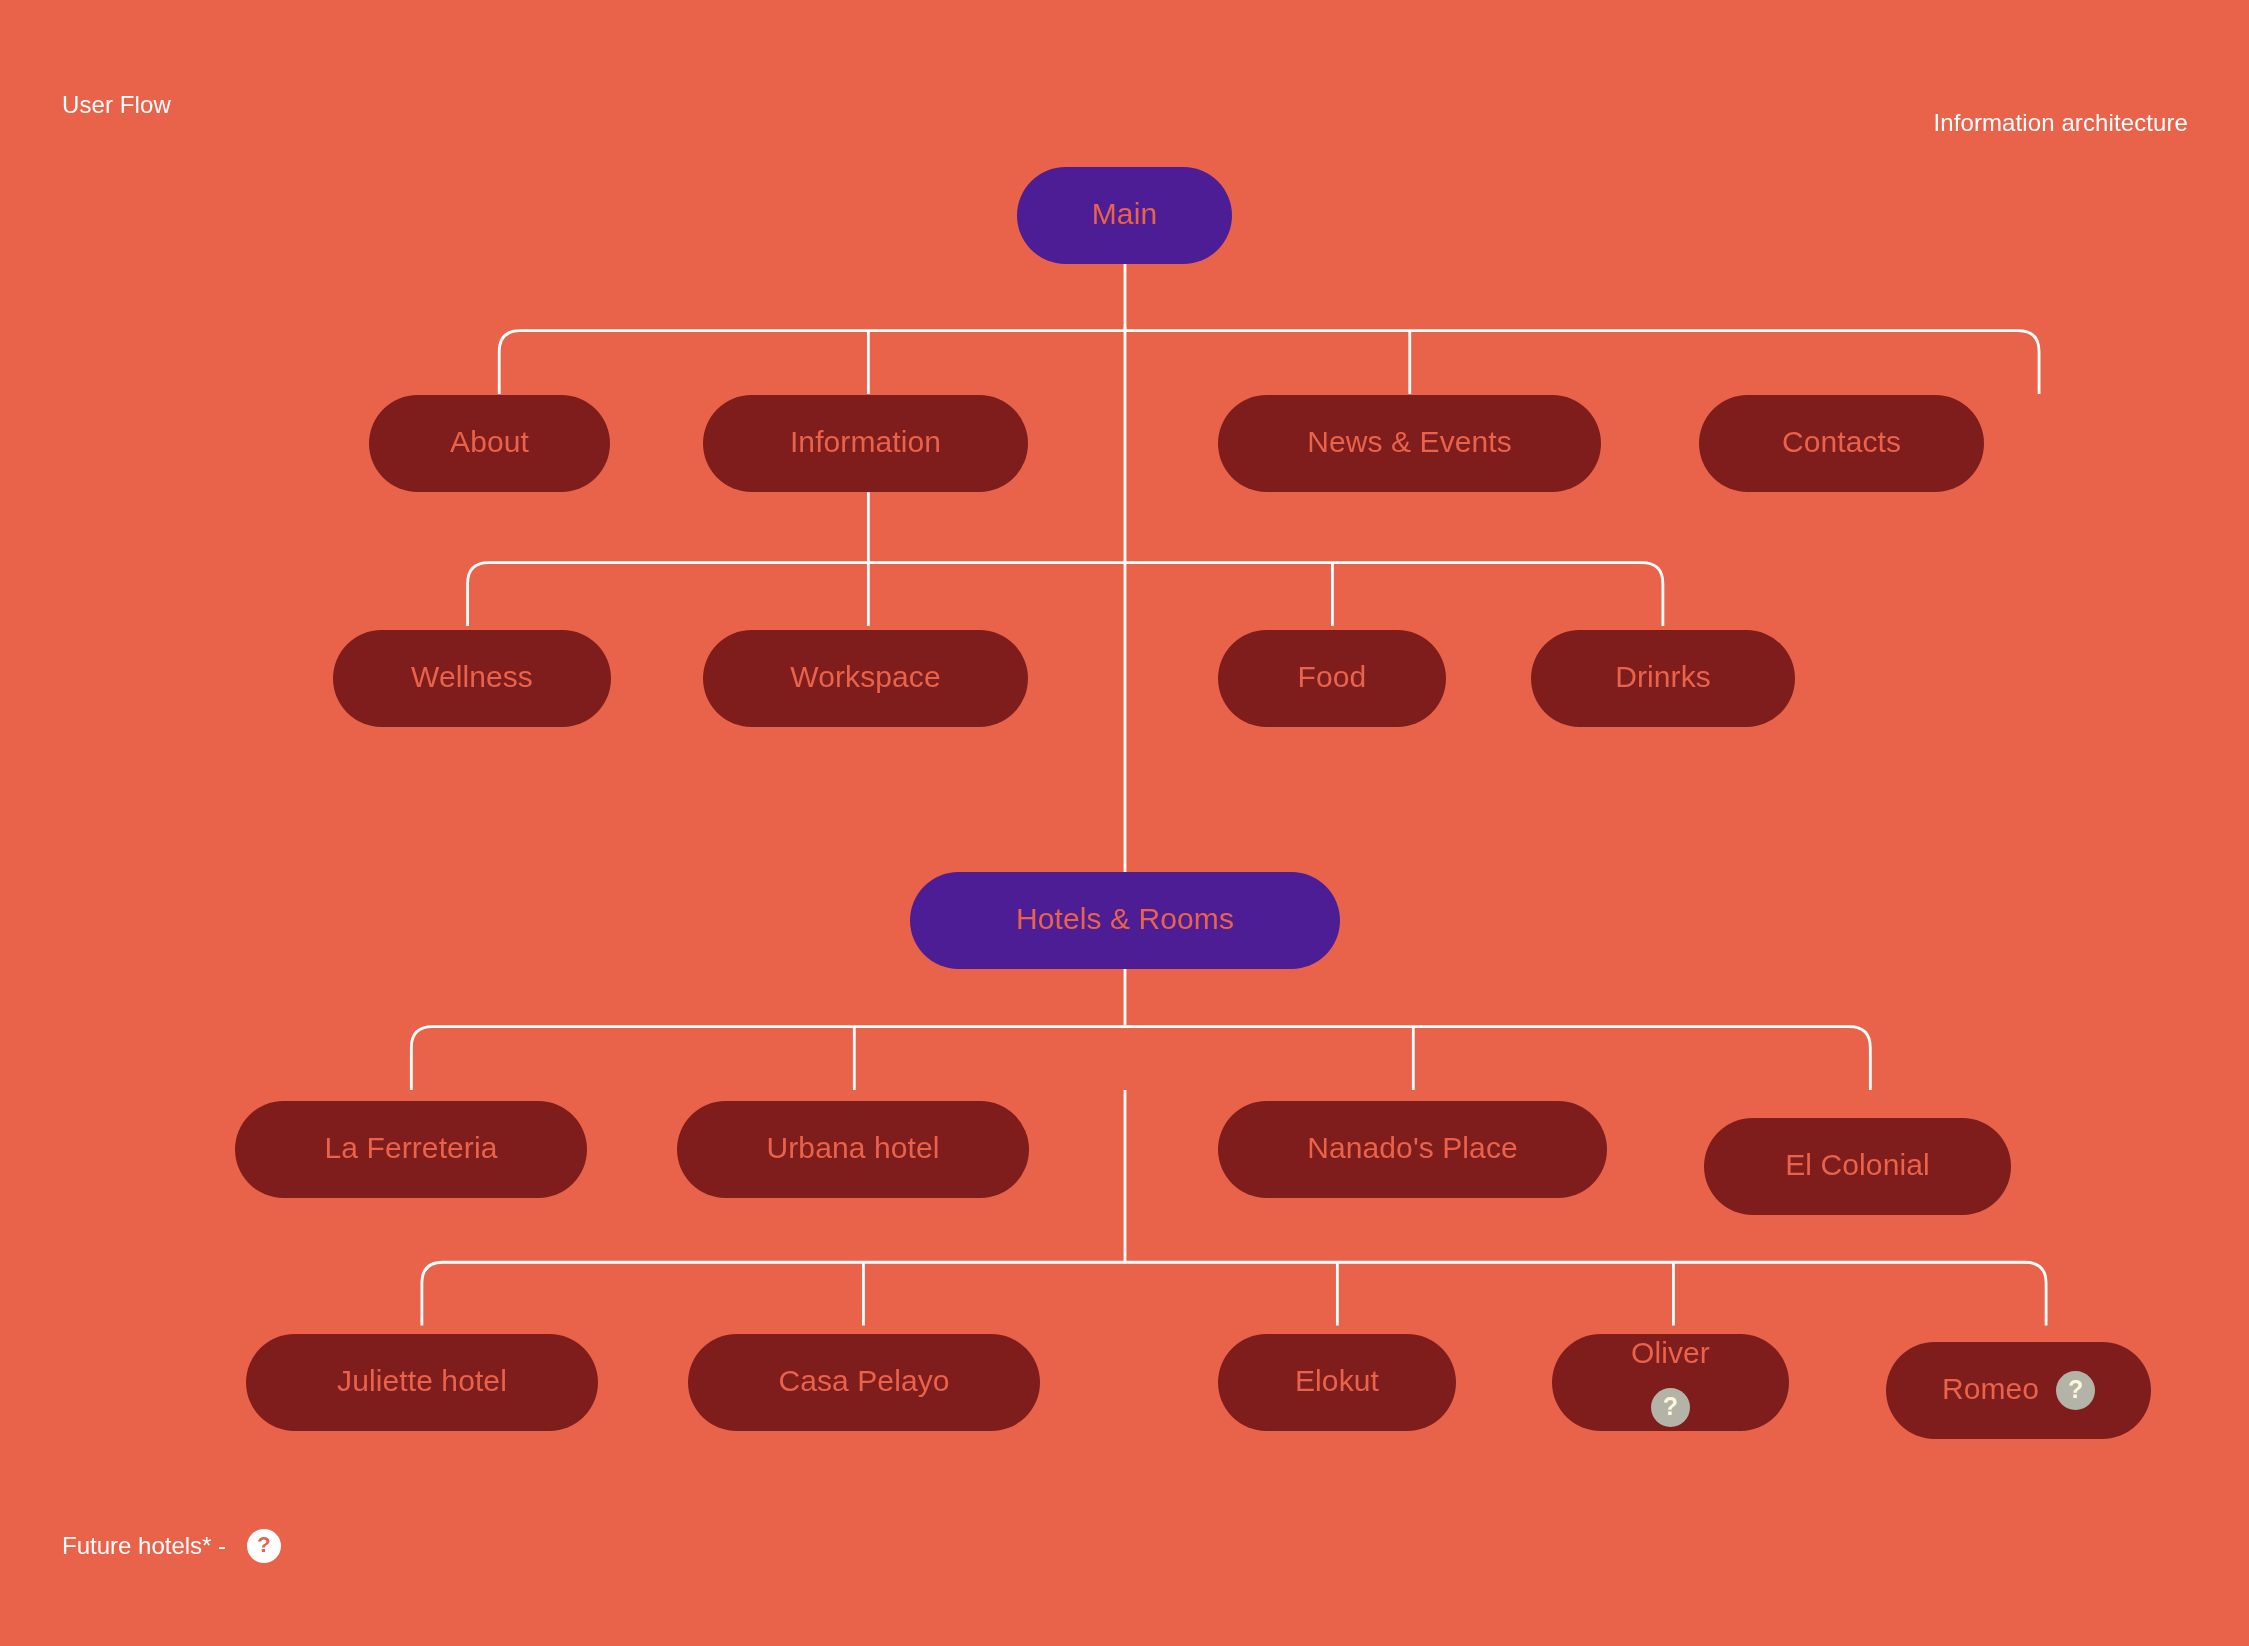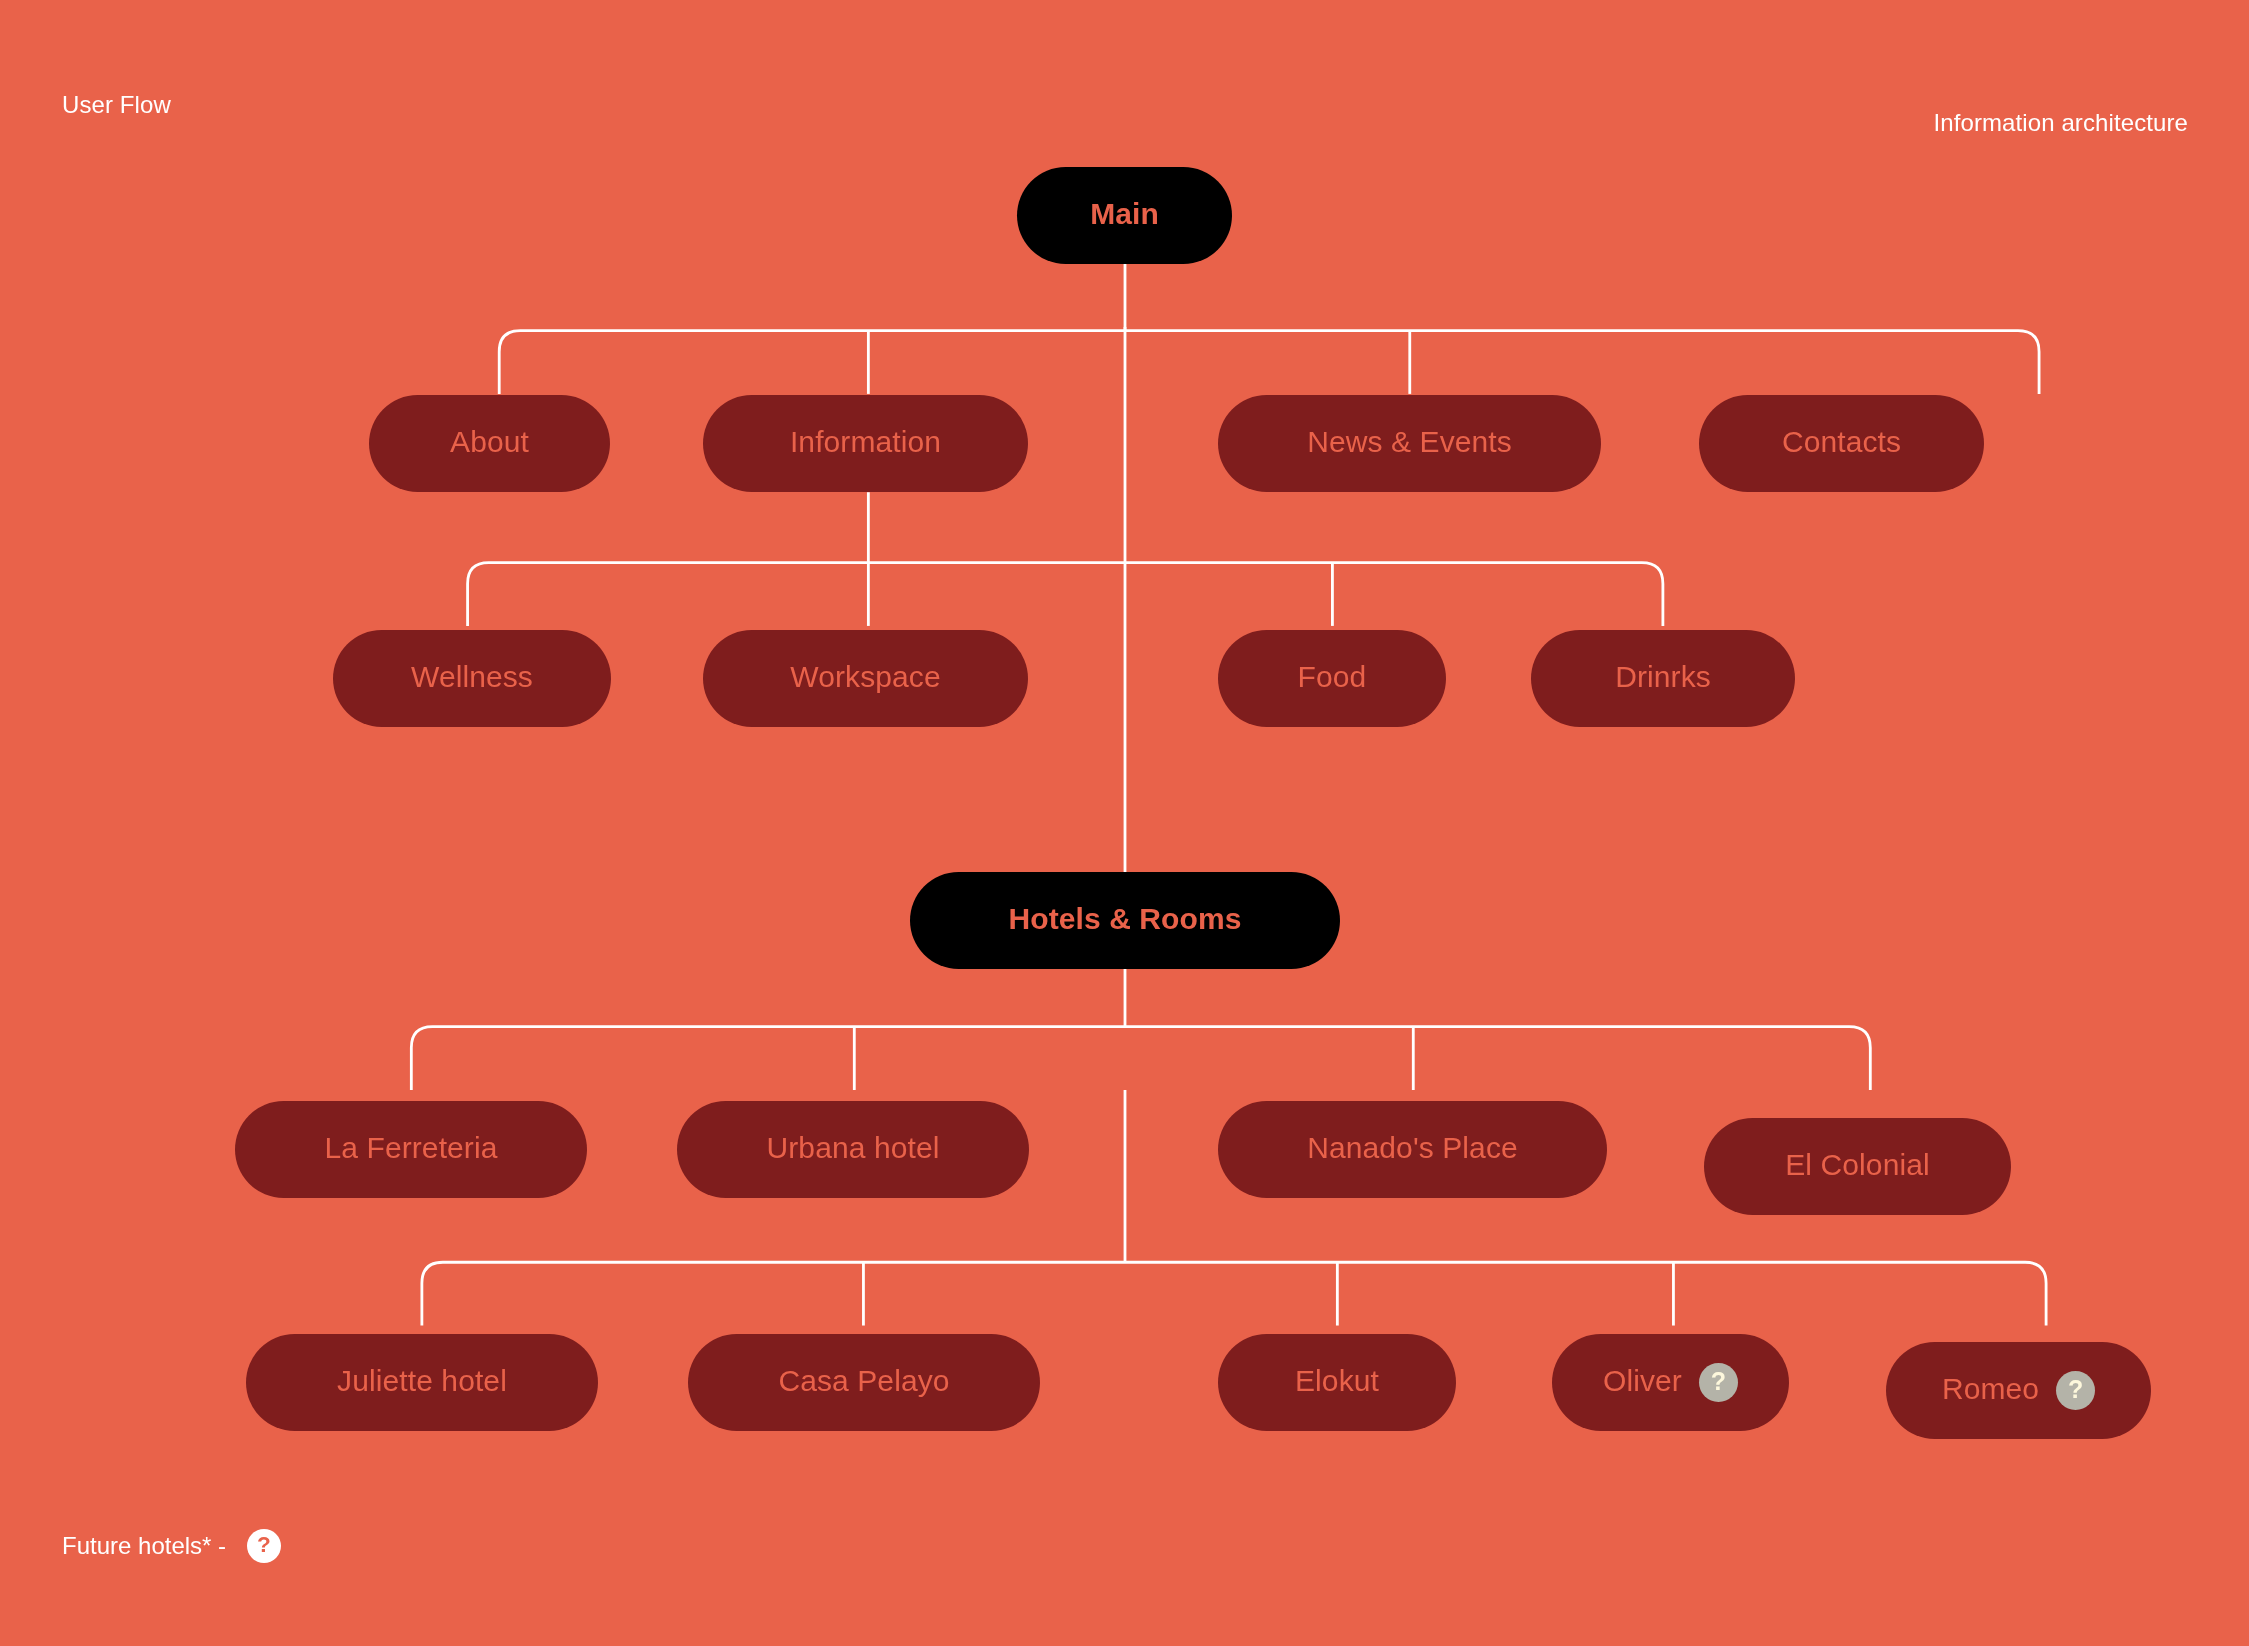--- a/index.html
+++ b/index.html
@@ -90,22 +90,21 @@
     align-items: center;
     justify-content: center;
     gap: 17px;
     font-size: 30px;
     font-weight: 400;
     letter-spacing: 0.1px;
     white-space: nowrap;
     padding: 0 24px;
   }
   .node.highlight {
-    background: #000000;
-    font-weight: bold;
+    background: #4c1d95;
   }
   .node-label { line-height: 1; padding-bottom: 2.8px; }
 
   .node-badge {
     width: 39px;
     height: 39px;
     min-width: 39px;
     border-radius: 50%;
     background: #B4B3A8;
     color: #FDF8DC;
@@ -224,21 +223,21 @@
   </div>
 
   <div class="node" style="left:688px; top:1334px; width:352px;">
     <span class="node-label">Casa Pelayo</span>
   </div>
 
   <div class="node" style="left:1218px; top:1334px; width:238px;">
     <span class="node-label">Elokut</span>
   </div>
 
-  <div class="node" style="left:1552px; top:1334px; width:237px;">
+  <div class="node" style="left:1552px; top:1334px; width:237px;flex-direction:column;">
     <span class="node-label">Oliver</span>
     <span class="node-badge">?</span>
   </div>
 
   <div class="node" style="left:1886px; top:1334px; width:265px;margin-top:8px;">
     <span class="node-label">Romeo</span>
     <span class="node-badge">?</span>
   </div>
 
   <div id="footer-legend">

